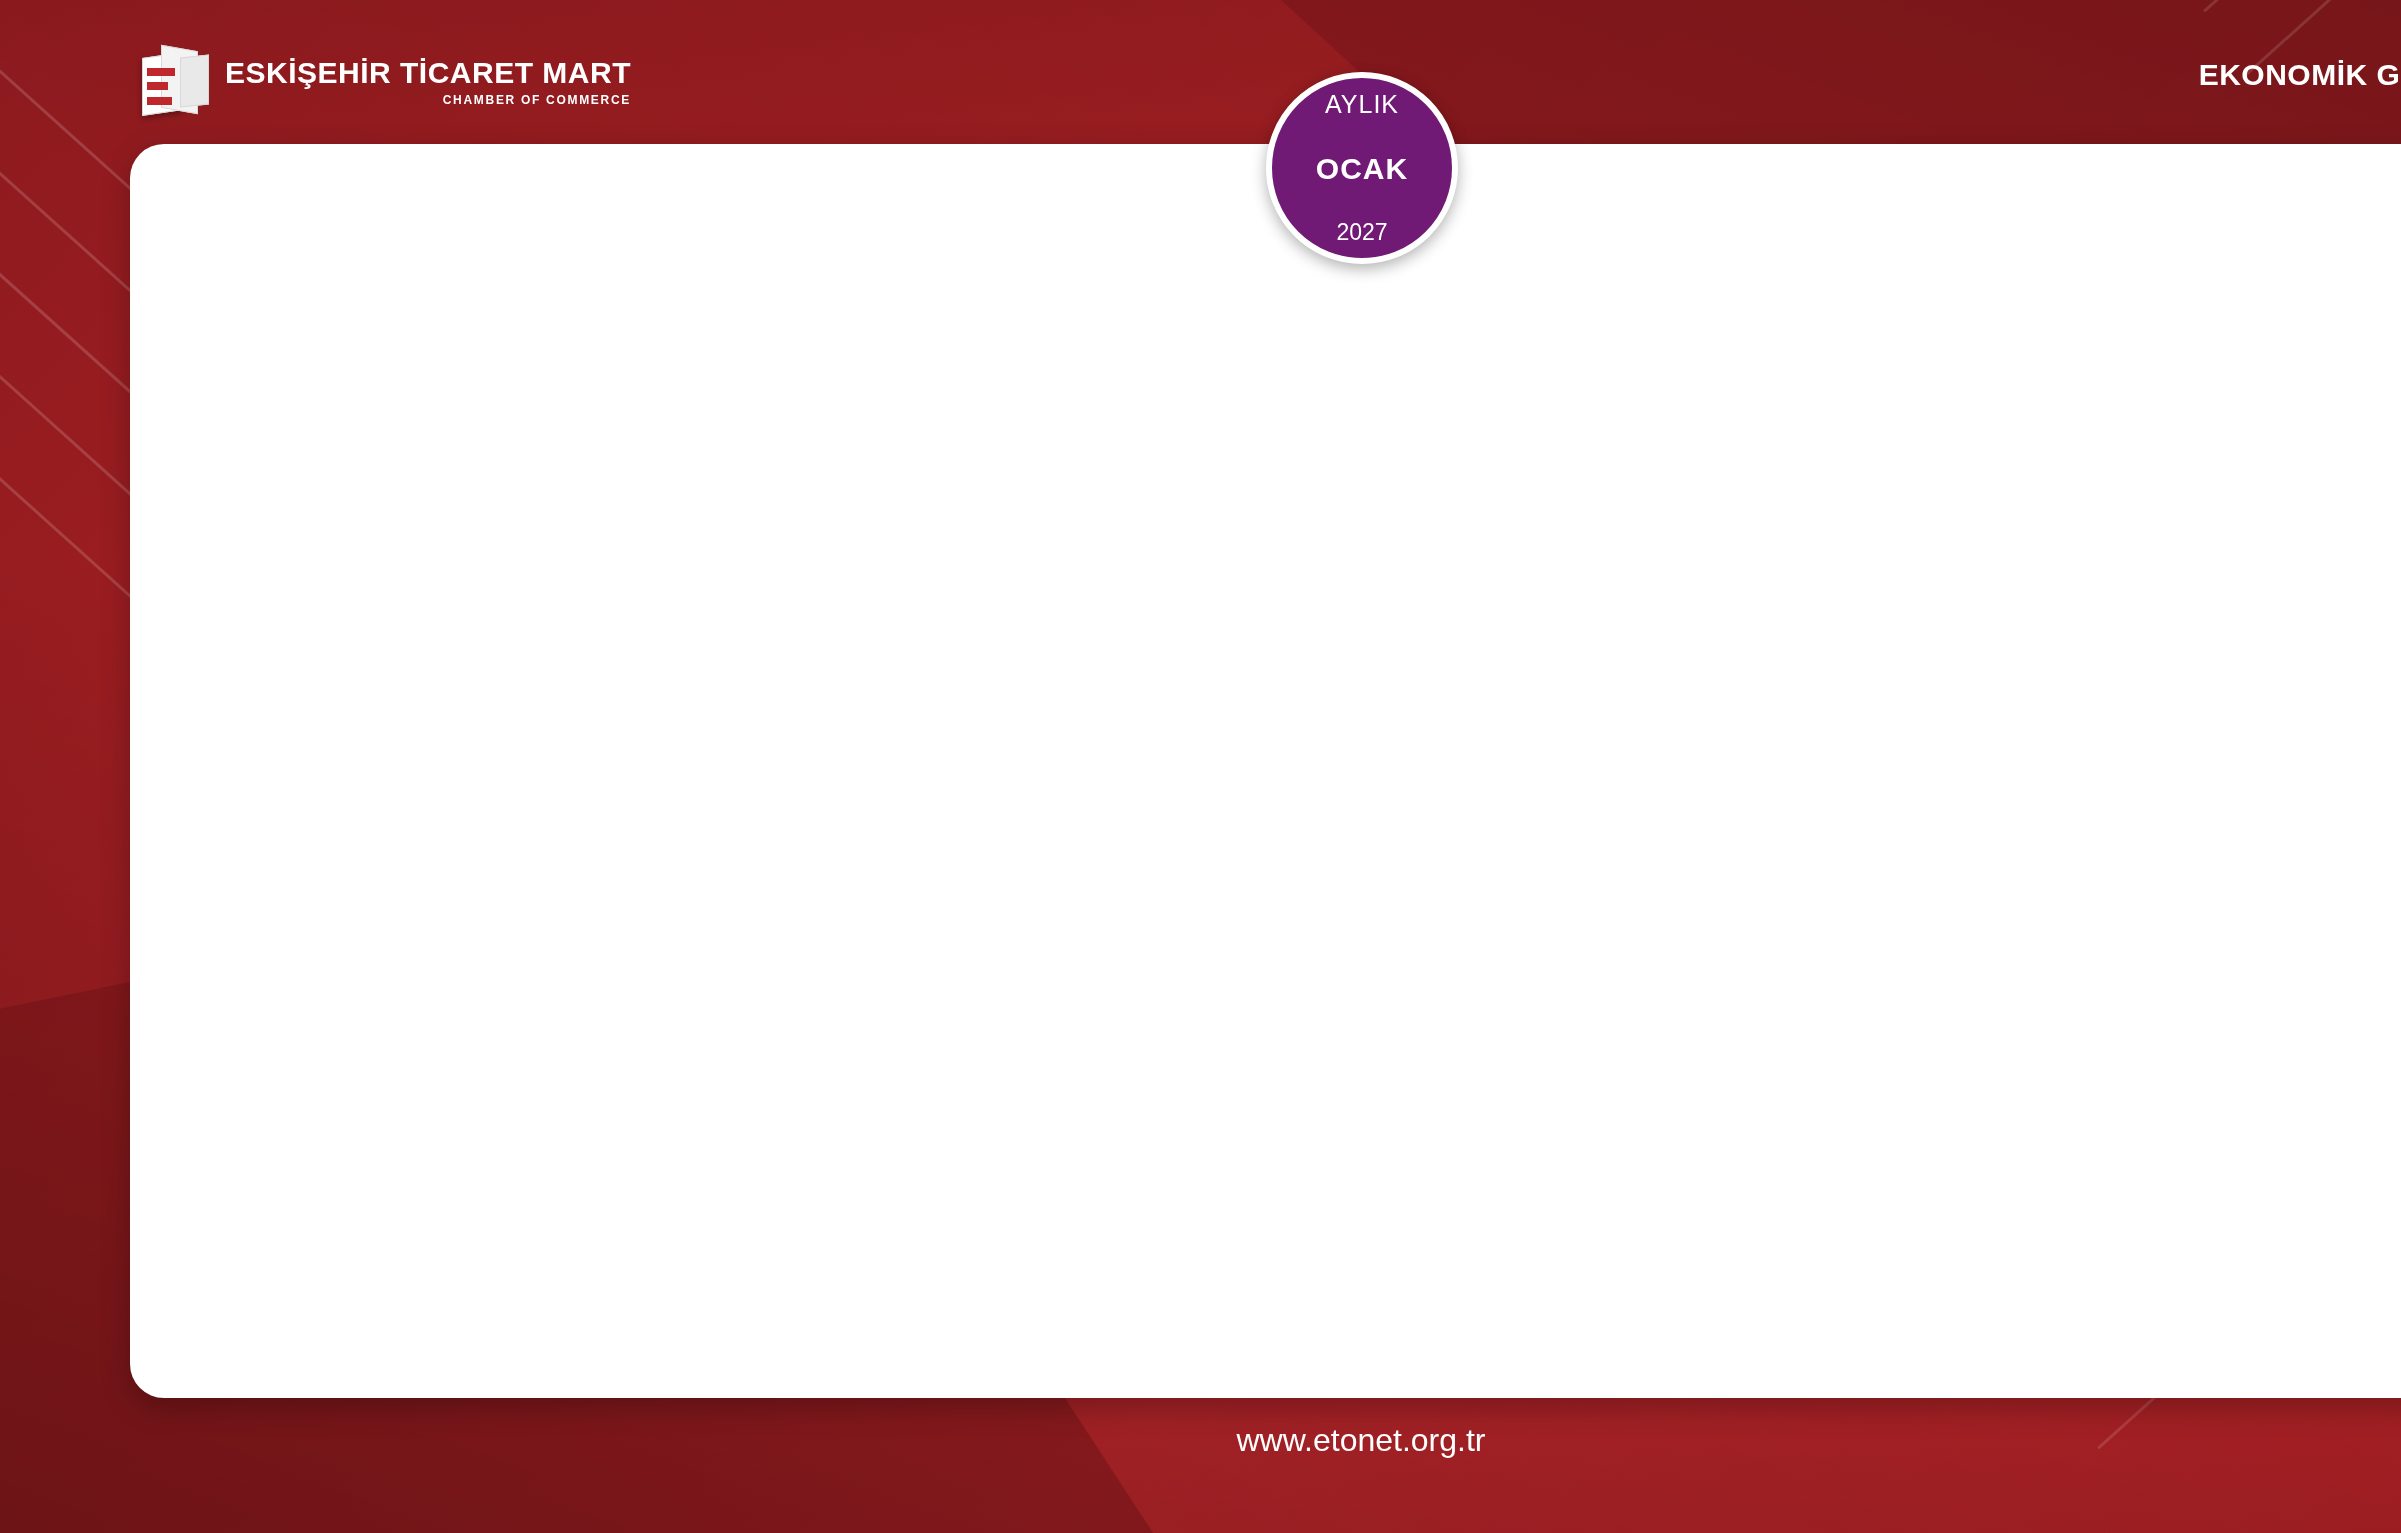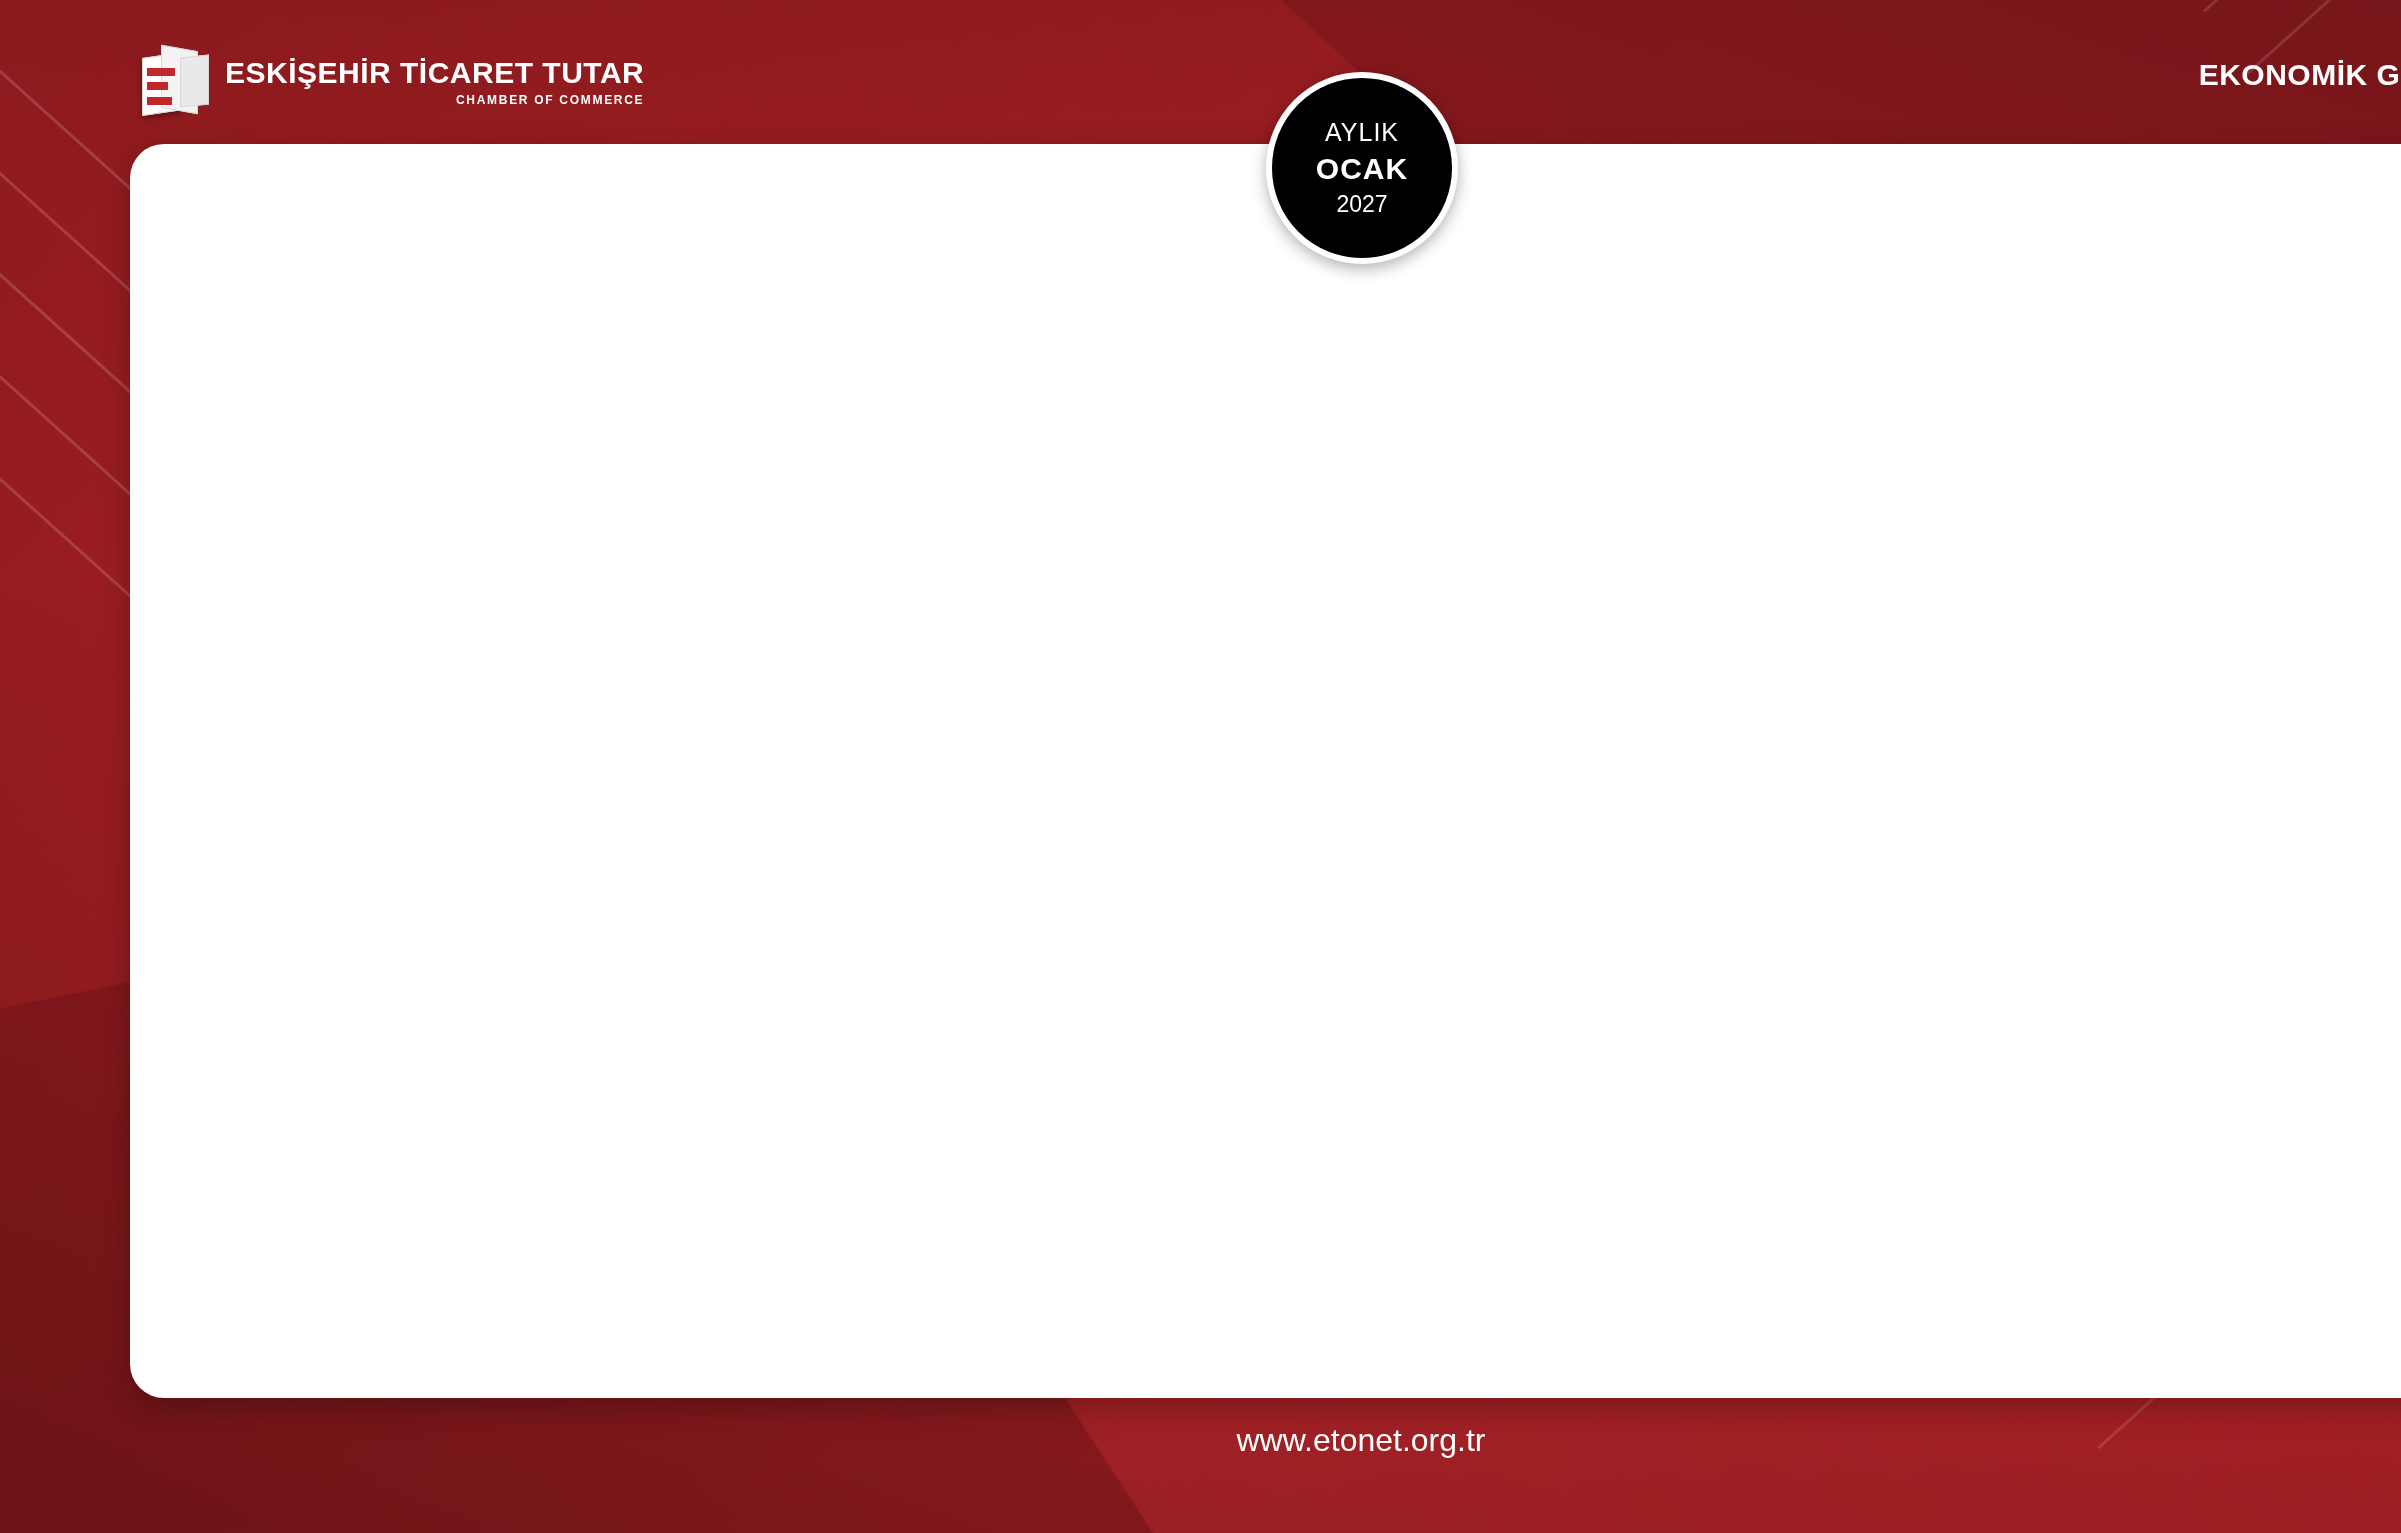--- a/index.html
+++ b/index.html
@@ -98,25 +98,26 @@
   .header-right {
     position: absolute; right: 110px; top: 58px;
     color: #ffffff; font-size: 30px; font-weight: bold; letter-spacing: 0.5px;
     z-index: 12;
   }
 
   
   .month-badge {
     position: absolute; left: 1266px; top: 72px;
     width: 192px; height: 192px; border-radius: 50%;
-    background: #000000;
+    background: #701a75;
     border: 6.7px solid #ffffff;
     display: flex; flex-direction: column; align-items: center; justify-content: center;
     color: #ffffff; z-index: 30;
     box-shadow: 0 4.8px 14.4px rgba(0,0,0,.3);
+    gap: 28px;
   }
   .month-badge .m-top { font-size: 25px; letter-spacing: 1px; }
   .month-badge .m-mid { font-size: 30px; font-weight: bold; margin: 4.8px 0; letter-spacing: 1px; }
   .month-badge .m-bot { font-size: 23px; }
 
   
   .card {
     position: absolute;
     left: 130px; top: 144px;
     width: 2459px; height: 1254px;
@@ -246,21 +247,21 @@
 <div class="logo-block">
   <div class="logo-mark">
     <div class="sheet s1"></div>
     <div class="sheet s2"></div>
     <div class="sheet s3"></div>
     <div class="bar b1"></div>
     <div class="bar b2"></div>
     <div class="bar b3"></div>
   </div>
   <div>
-    <div class="logo-text-main">ESKİŞEHİR TİCARET TUTAR</div>
+    <div class="logo-text-main">ESKİŞEHİR TİCARET MART</div>
     <div class="logo-text-sub">CHAMBER OF COMMERCE</div>
   </div>
 </div>
 
 <div class="header-right">EKONOMİK GÖSTERGELER</div>
 
 <div class="month-badge">
   <div class="m-top">AYLIK</div>
   <div class="m-mid">OCAK</div>
   <div class="m-bot">2027</div>

